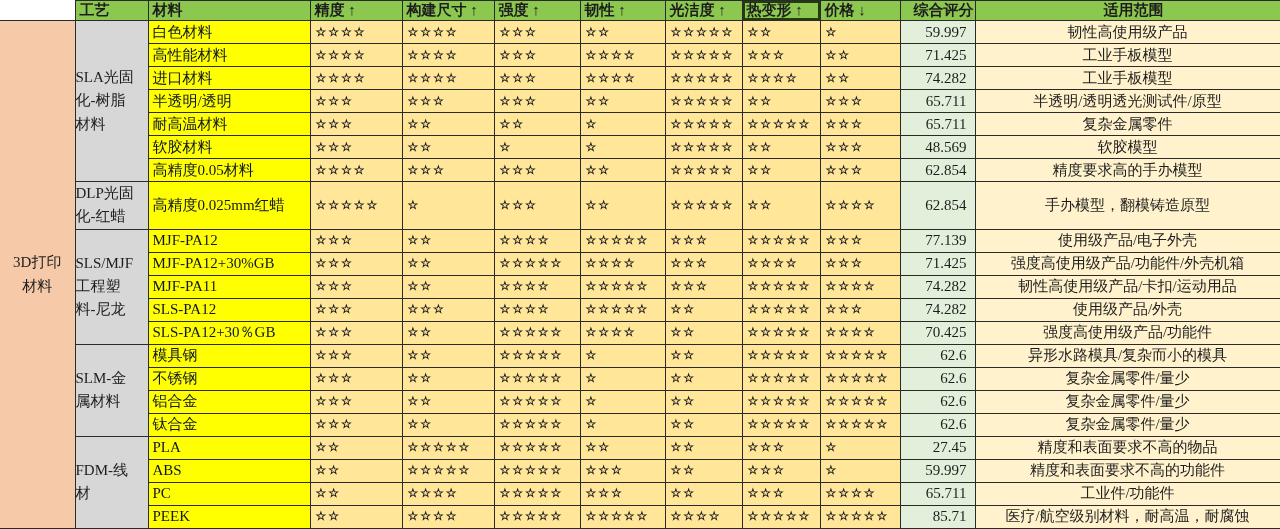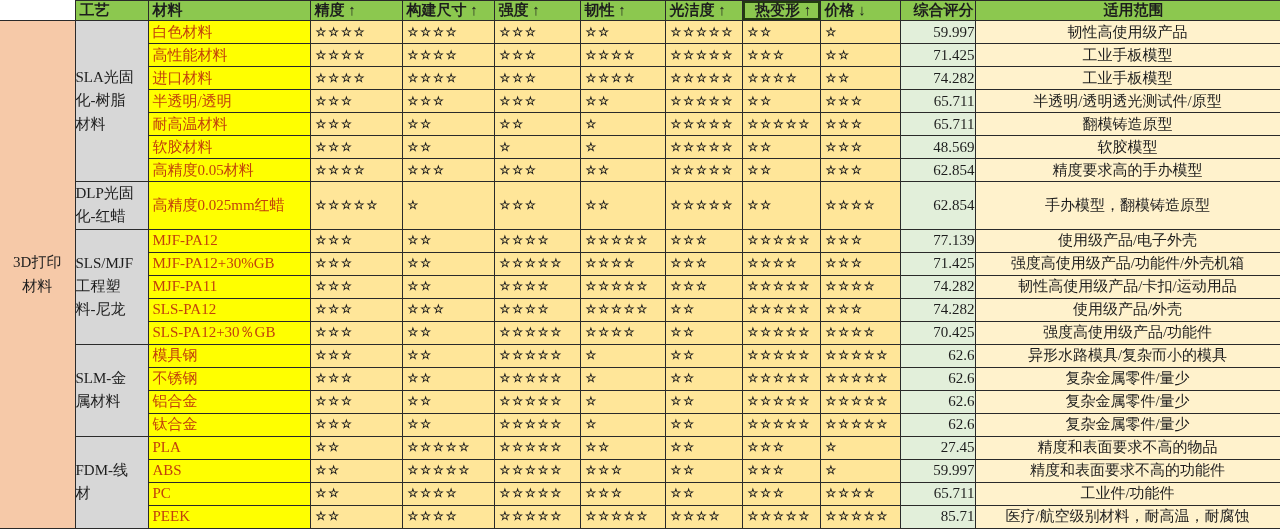--- a/index.html
+++ b/index.html
@@ -25,49 +25,48 @@
     font-size:15px;font-weight:bold;
     text-align:left;padding-left:4px;
   }
   th.center{text-align:center;padding-left:12px;}
   th.corner{
     background:var(--corner_white);
     border-top:none;border-left:none;
   }
   th.selected{
     box-shadow:inset 0 0 0 2px #223c10;
-    text-align:center;
   }
 
   .category-cell{
     background:var(--category_salmon);
     text-align:center;white-space:pre-line;
     font-size:15px;line-height:1.6;
     border-left:none;
   }
   .process-cell{
     background:var(--process_gray);
     text-align:left;white-space:pre-line;
     font-size:15px;line-height:1.55;
   }
   .material-cell{
     background:var(--material_yellow);
-    font-size:15px;color:#c2410c;
+    font-size:15px;color:#0f172a;
     padding-left:4px;
   }
   .rating-cell{
     background:var(--rating_bg);
     font-size:12px;font-weight:bold;
     letter-spacing:2px;color:#1b1b1b;
     padding-left:5px;
   }
   .score-cell{
     background:var(--score_bg);
     font-size:15px;text-align:right;
-    padding-right:0;
+    padding-right:8px;
   }
   .application-cell{
     background:var(--application_bg);
     font-size:15px;text-align:center;
   }
 </style>
 </head>
 <body>
 
 <table>
@@ -158,21 +157,21 @@
       <tr>
         <td class="material-cell">耐高温材料</td>
         <td class="rating-cell">☆☆☆</td>
         <td class="rating-cell">☆☆</td>
         <td class="rating-cell">☆☆</td>
         <td class="rating-cell">☆</td>
         <td class="rating-cell">☆☆☆☆☆</td>
         <td class="rating-cell">☆☆☆☆☆</td>
         <td class="rating-cell">☆☆☆</td>
         <td class="score-cell">65.711</td>
-        <td class="application-cell">翻模铸造原型</td>
+        <td class="application-cell">复杂金属零件</td>
       </tr>
       <tr>
         <td class="material-cell">软胶材料</td>
         <td class="rating-cell">☆☆☆</td>
         <td class="rating-cell">☆☆</td>
         <td class="rating-cell">☆</td>
         <td class="rating-cell">☆</td>
         <td class="rating-cell">☆☆☆☆☆</td>
         <td class="rating-cell">☆☆</td>
         <td class="rating-cell">☆☆☆</td>

